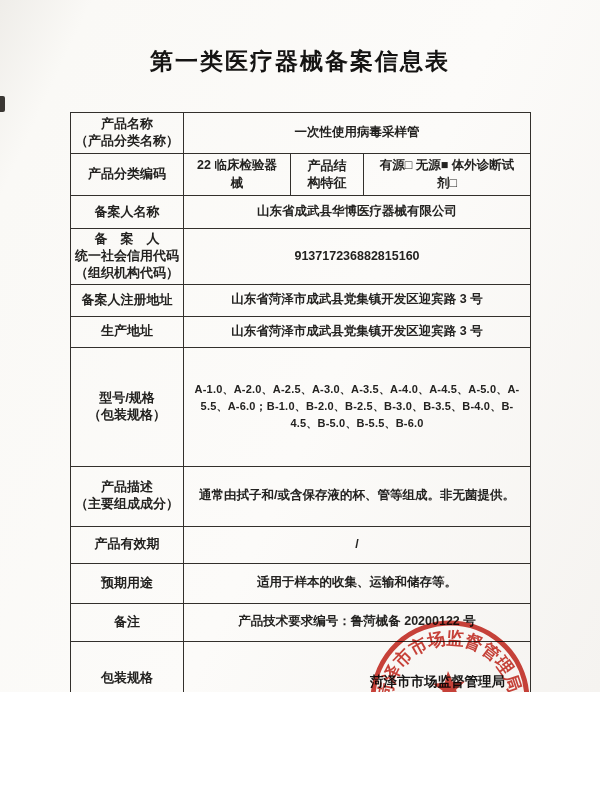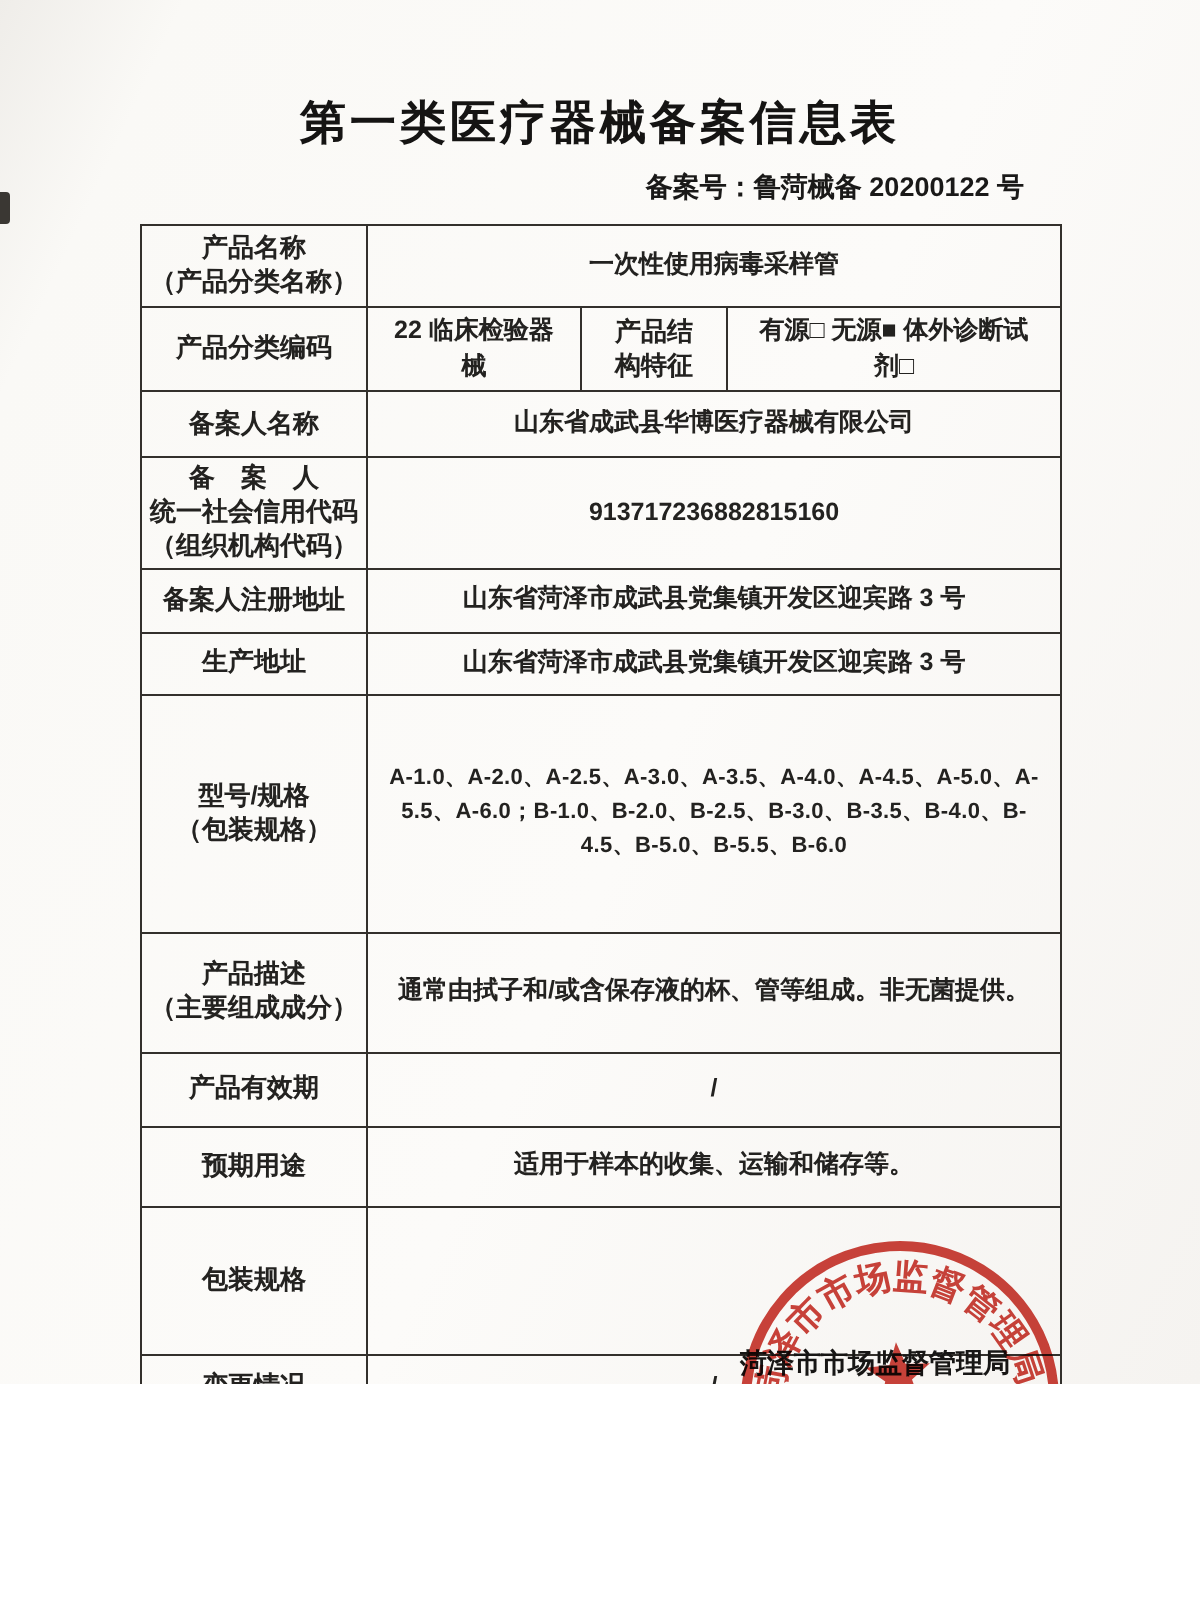--- a/index.html
+++ b/index.html
@@ -45,21 +45,20 @@
   }
 </style>
 </head>
 <body>
 
 <div class="sheet">
 
   <div class="scan-artifact"></div>
 
   <div class="title">第一类医疗器械备案信息表</div>
-  <div class="reg-no">备案号：鲁菏械备 20200122 号</div>
 
   <table class="info">
     <colgroup>
         <col style="width:113px">
         <col style="width:107px">
         <col style="width:73px">
         <col style="width:167px">
       </colgroup>
     <tbody>
         <tr style="height:41px">
@@ -103,20 +102,24 @@
       <td class="val" colspan="3">通常由拭子和/或含保存液的杯、管等组成。非无菌提供。</td>
     </tr>
     <tr style="height:37px">
       <td class="lbl">产品有效期</td>
       <td class="val" colspan="3">/</td>
     </tr>
     <tr style="height:40px">
       <td class="lbl">预期用途</td>
       <td class="val" colspan="3">适用于样本的收集、运输和储存等。</td>
     </tr>
+    <tr style="height:38px">
+      <td class="lbl">备注</td>
+      <td class="val" colspan="3">产品技术要求编号：鲁菏械备 20200122 号</td>
+    </tr>
     <tr style="height:74px">
       <td class="lbl">包装规格</td>
       <td class="val" colspan="3"></td>
     </tr>
     <tr style="height:33px">
       <td class="lbl">变更情况</td>
       <td class="val" colspan="3">/</td>
     </tr>
   </tbody>
     </table>

